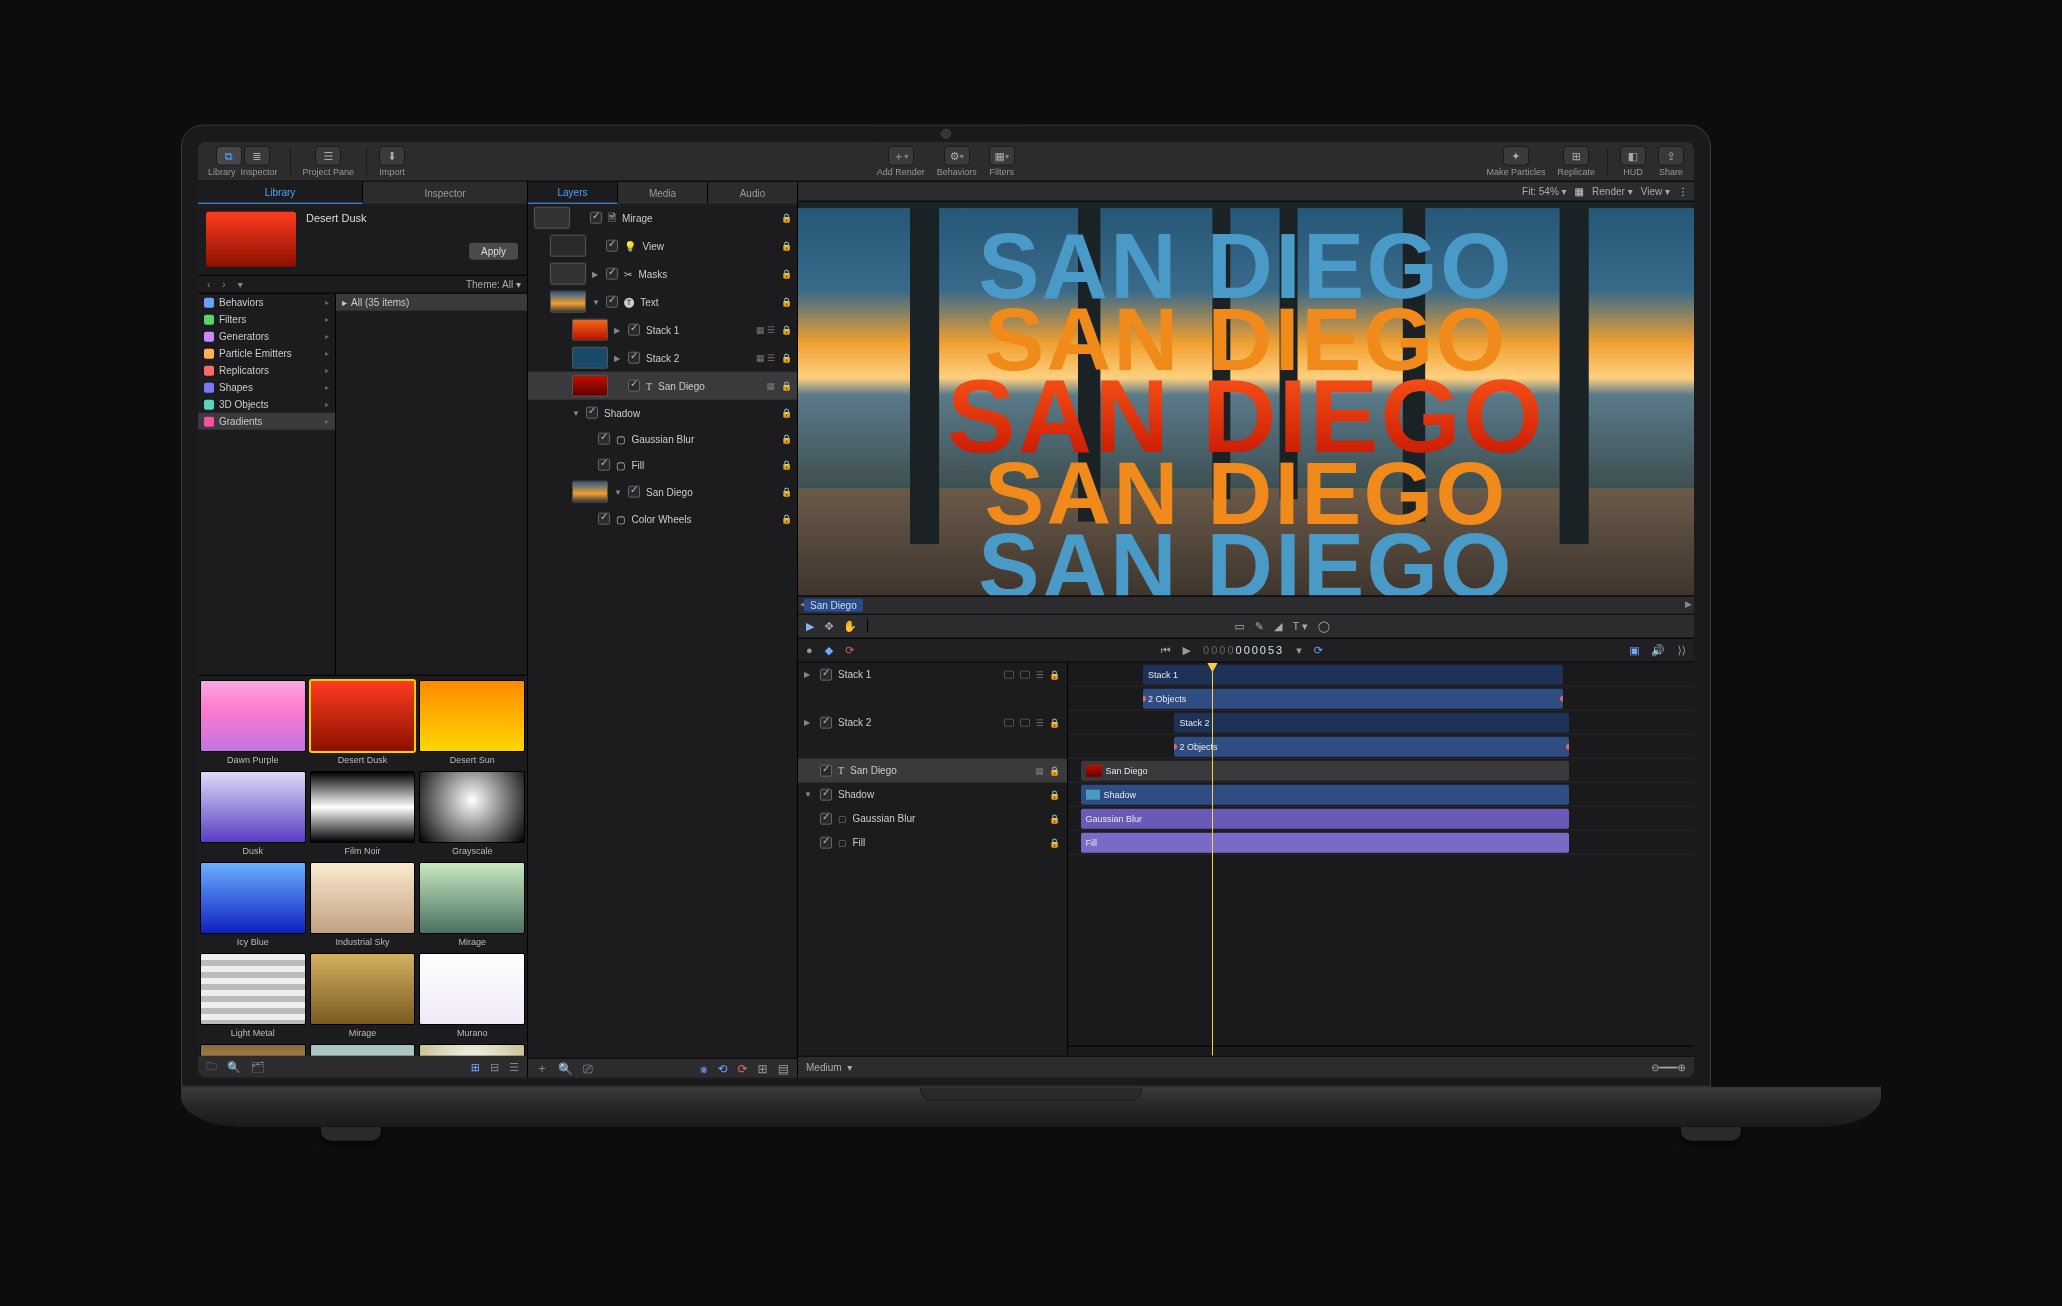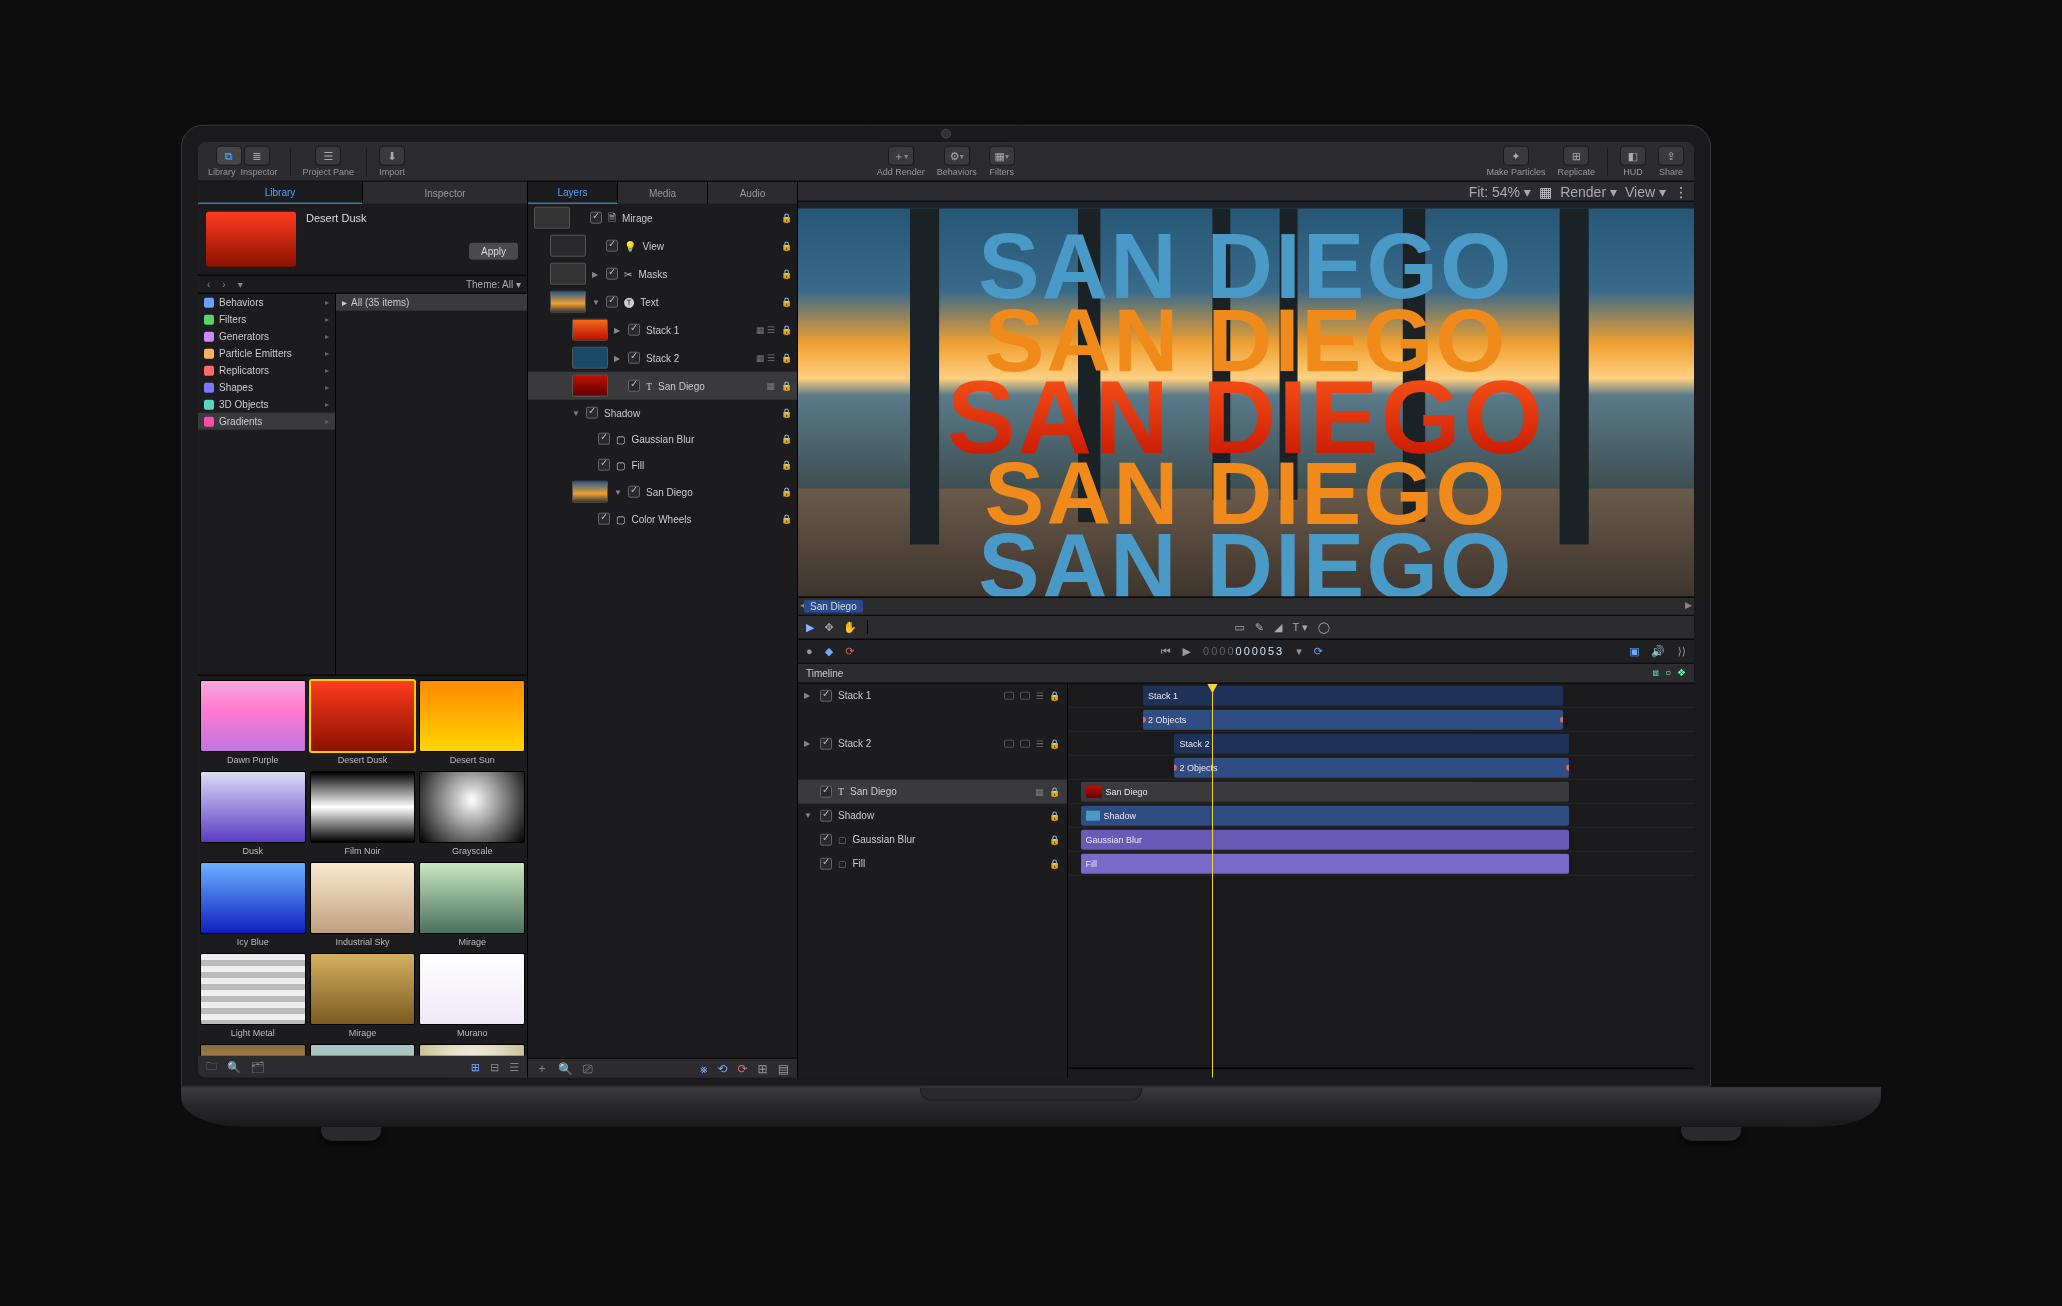--- a/index.html
+++ b/index.html
@@ -82,21 +82,21 @@
 .layer-row .badge { font-size:9px; color:#777;}
 .layer-row .lock { width:10px; font-size:9px; color:#777;}
 .indent1 { padding-left:22px;}
 .indent2 { padding-left:44px;}
 .indent3 { padding-left:56px;}
 
 .layer-foot { height:20px; background:#2c2c2e; display:flex; align-items:center; gap:10px; padding:0 8px; color:#999; font-size:12px; border-top:1px solid #000;}
 .layer-foot .link { color:#6fa8ff;}
 
 
-.canvas-top { height:20px; background:#2c2c2e; display:flex; align-items:center; justify-content:flex-end; padding:0 6px; gap:8px; font-size:14px; color:#ccc; border-bottom:1px solid #000;}
+.canvas-top { height:20px; background:#2c2c2e; display:flex; align-items:center; justify-content:flex-end; padding:0 6px; gap:8px; font-size:10px; color:#ccc; border-bottom:1px solid #000;}
 .canvas-top .drop { color:#aaa;}
 .canvas { flex:1; background:#000; position:relative; overflow:hidden;}
 .canvas svg { width:100%; height:100%; display:block;}
 
 .timebar { height:18px; background:#2c2c2e; border-top:1px solid #000; display:flex; align-items:center; color:#bbb; font-size:10px; position:relative;}
 .timebar .tip { position:absolute; left:6px; top:2px; background:#2a4a8a; padding:1px 6px; border-radius:2px; color:#cde;}
 .timebar::before,.timebar::after{content:"◀"; position:absolute; top:2px; color:#888; font-size:9px;}
 .timebar::before{left:2px;}
 .timebar::after{content:"▶"; right:2px;}
 
@@ -573,28 +573,20 @@
           <span>▶</span>
           <span class="tc"><span>0000</span><span style="color:#cfe3f5">000053</span></span>
           <span>▾</span>
           <span style="color:#6fa8ff">⟳</span>
           <div class="spacer"></div>
           <span style="color:#6fa8ff">▣</span>
           <span>🔊</span>
           <span>⟩⟩</span>
         </div>
 
-        <div class="tl-head">
-          <span>Timeline</span>
-          <div class="sp">
-            <span>⧈</span>
-            <span>○</span>
-            <span>❖</span>
-          </div>
-        </div>
 
         <div class="tl">
           <div class="tl-tracks" id="tl-tracks">
                 <div class="track-row">
                   <span style="width:10px;color:#888;font-size:8px">▶</span>
                   <span class="chk on"></span>
                   <span class="name">Stack 1</span>
                   <span class="mini"></span>
                   <span class="mini"></span>
                   <span style="color:#777;font-size:9px">☰</span>
@@ -685,20 +677,25 @@
                   <div class="clip-row">
                     <div class="clip purpled" style="left: 2%; width: 78%;">
                       <span>Fill</span>
                     </div>
                   </div>
                 </div>
             <div class="scroll-bar" style="position:absolute;bottom:0;left:0;right:0;"></div>
           </div>
         </div>
 
+        <div class="tl-footer">
+          <span><span>Medium</span> &nbsp;▾</span>
+          <div class="sp"></div>
+          <span>⊖━━━⊕</span>
+        </div>
       </div>
 
     </div>
   </div>
 </div>
 <div class="base"></div>
 <div class="feet">
       <div class="foot"></div>
       <div class="foot"></div>
     </div>

